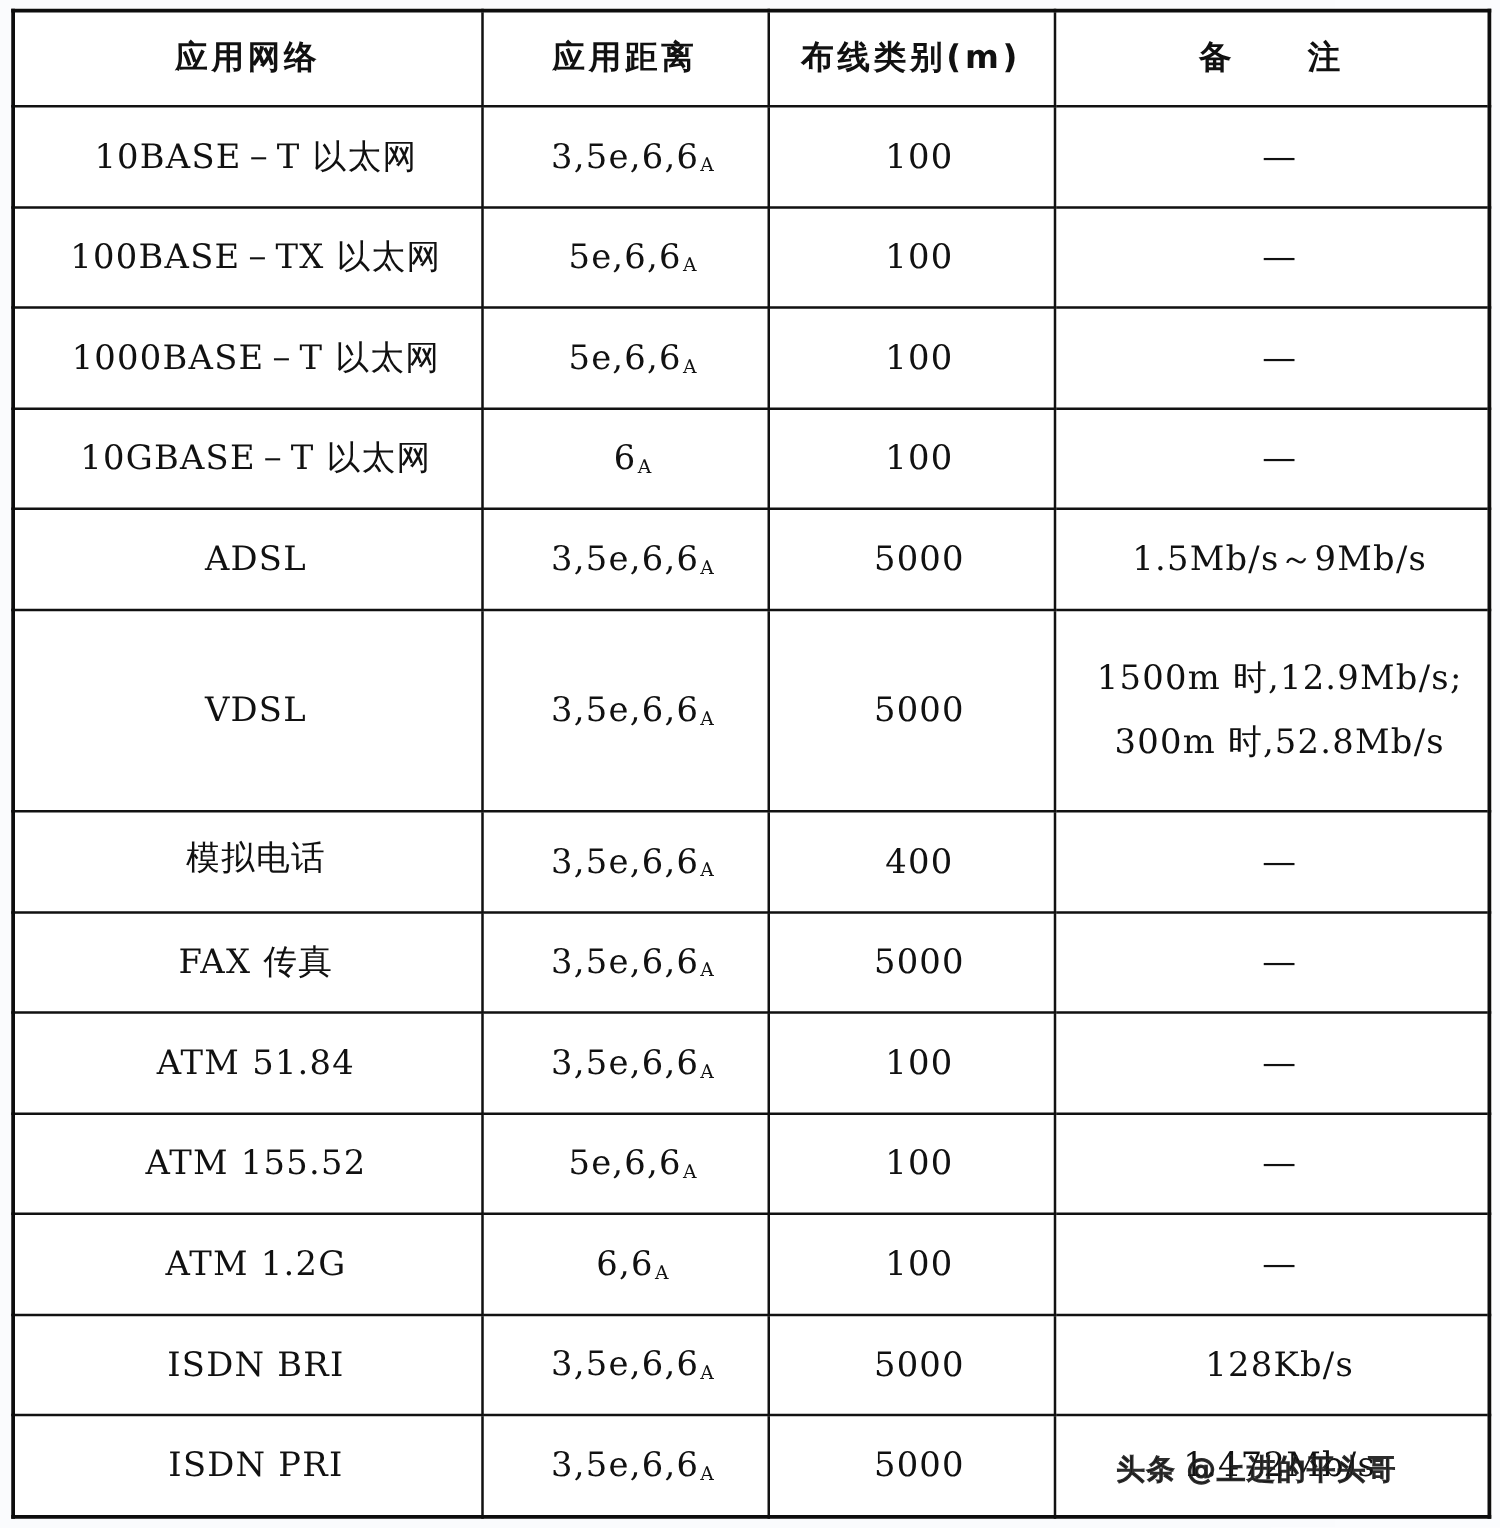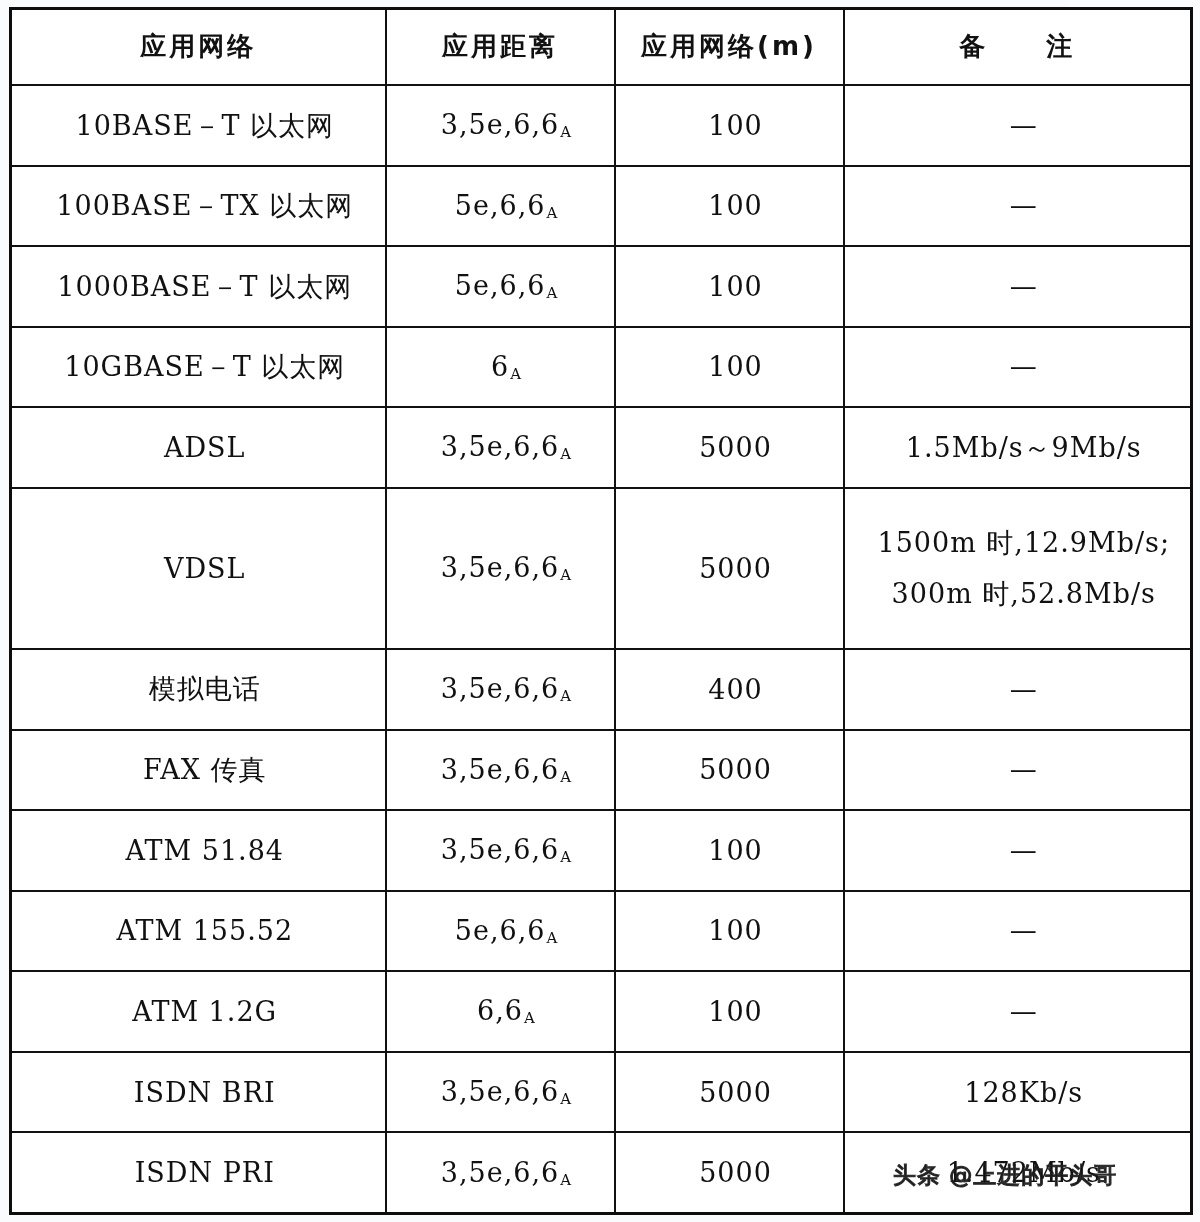--- a/index.html
+++ b/index.html
@@ -55,21 +55,21 @@
     }
     table.spec tr.row td { height: 73px; padding-left: 13px; }
     table.spec tr.row.tall td { height: 148px; }
     .cat sub {
       font-size: 15px;
       vertical-align: -3px;
       margin-left: 1px;
     }
     .note-multi span { display: block; line-height: 1.9; }
     .dash { font-size: 26px; }
-    .cjk { font-family: Liberation Sans, sans-serif; font-weight: bold; border-radius: 23px; }
+    .cjk { font-family: Liberation Mono, monospace; font-weight: bold; border-radius: 23px; }
     .watermark {
       position: absolute;
       left: 893px;
       top: 1160px;
       font-family: "DejaVu Sans", "Liberation Sans", sans-serif;
       font-size: 23px;
       color: #000000;
       -webkit-text-stroke: 1.2px #222;
       letter-spacing: 1px;
       white-space: nowrap;
@@ -84,21 +84,21 @@
     <colgroup>
       <col class="c1">
         <col class="c2">
         <col class="c3">
         <col class="c4">
     </colgroup>
     <thead>
       <tr>
         <th>应用网络</th>
         <th>应用距离</th>
-        <th>应用网络(m)</th>
+        <th>布线类别(m)</th>
         <th>备　　注</th>
       </tr>
     </thead>
     <tbody>
       <tr class="row">
         <td>10BASE－T 以太网</td>
         <td class="cat"><span>3,5e,6,6</span><sub>A</sub></td>
         <td>100</td>
         <td class="dash">—</td>
       </tr>

